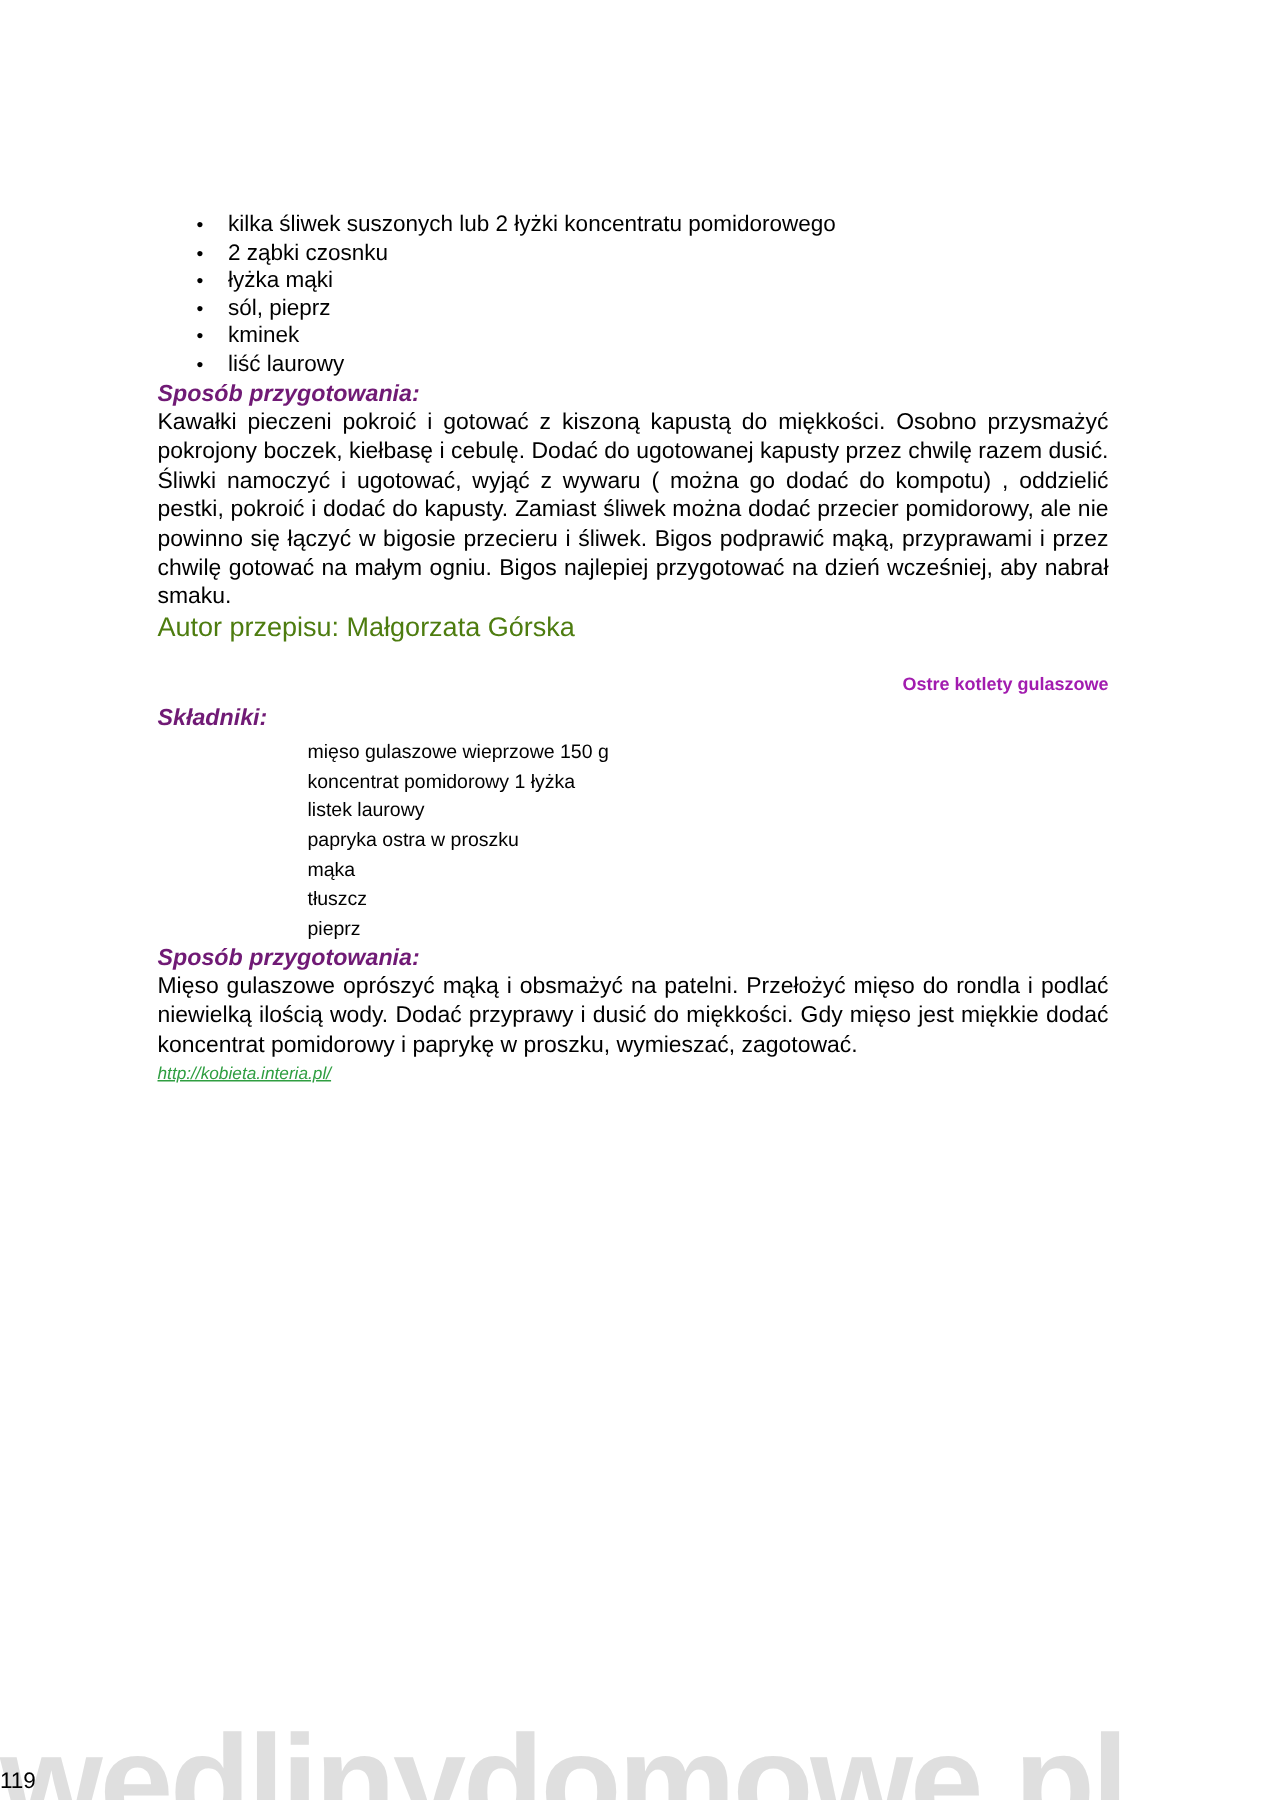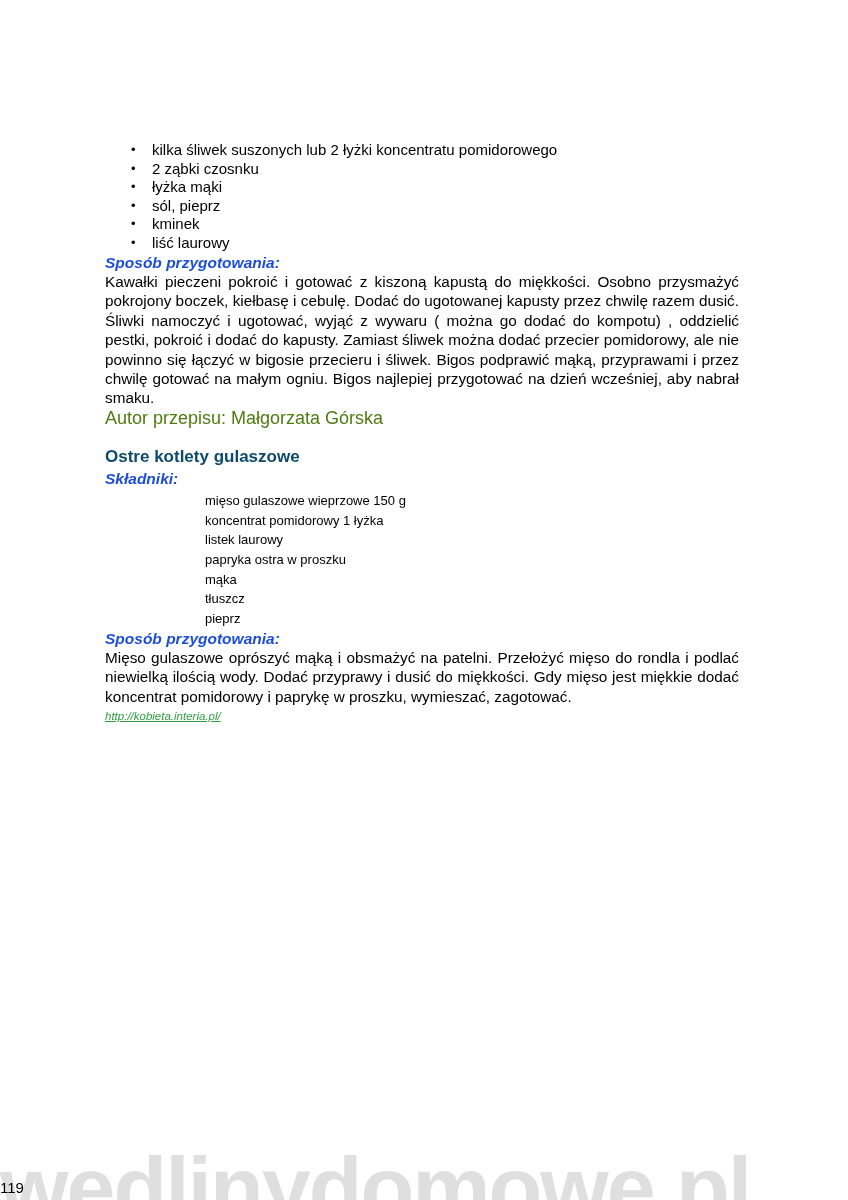--- a/index.html
+++ b/index.html
@@ -28,44 +28,44 @@
     line-height: 18.5px;
     padding-left: 21px;
   }
   .bullet-list li::before {
     content: "\2022";
     position: absolute;
     left: 0; top: 0;
     font-size: 13px;
   }
   .blue-heading {
-    color: #1d4ed8;
+    color: #701a75;
     font-size: 15.5px;
     font-weight: bold;
     font-style: italic;
     line-height: 19px;
     margin-top: 1px;
   }
   .body-text {
     font-size: 15.3px;
     line-height: 19.4px;
     text-align: justify;
     text-justify: inter-word;
   }
   .author {
     color: #4d7c0f;
     font-size: 18px;
     line-height: 16px;
     margin-top: 2px;
   }
   .red-title {
-    color: #0c4a6e;
-    font-size: 17px;
+    color: #a21caf;
+    font-size: 12px;
     font-weight: bold;
-    text-align: left;
+    text-align: right;
     margin-top: 21px;
     line-height: 19px;
   }
   .ingredients-head { margin-top: 3px; }
   .ingredient-list {
     margin-left: 100px;
     margin-top: 3px;
   }
   .ingredient-list .ing-line {
     font-size: 13px;

